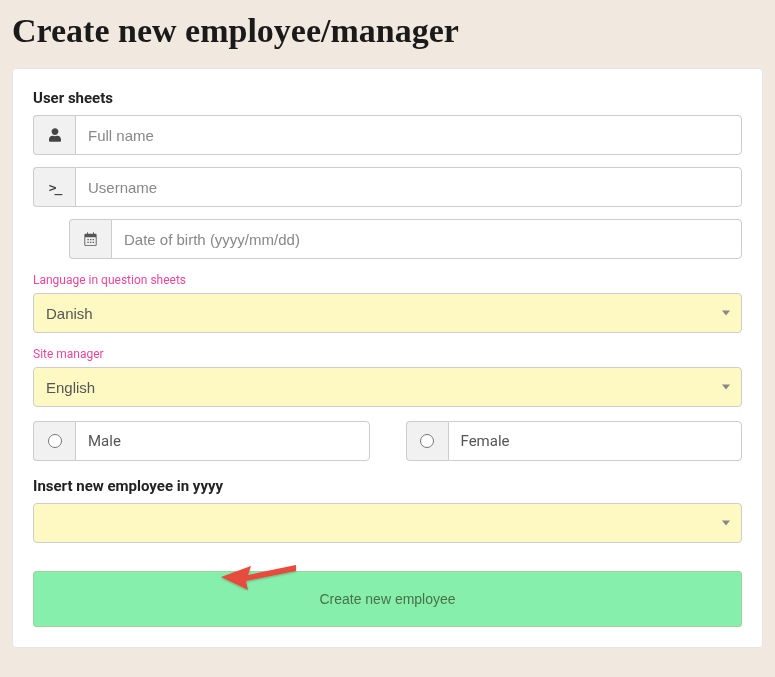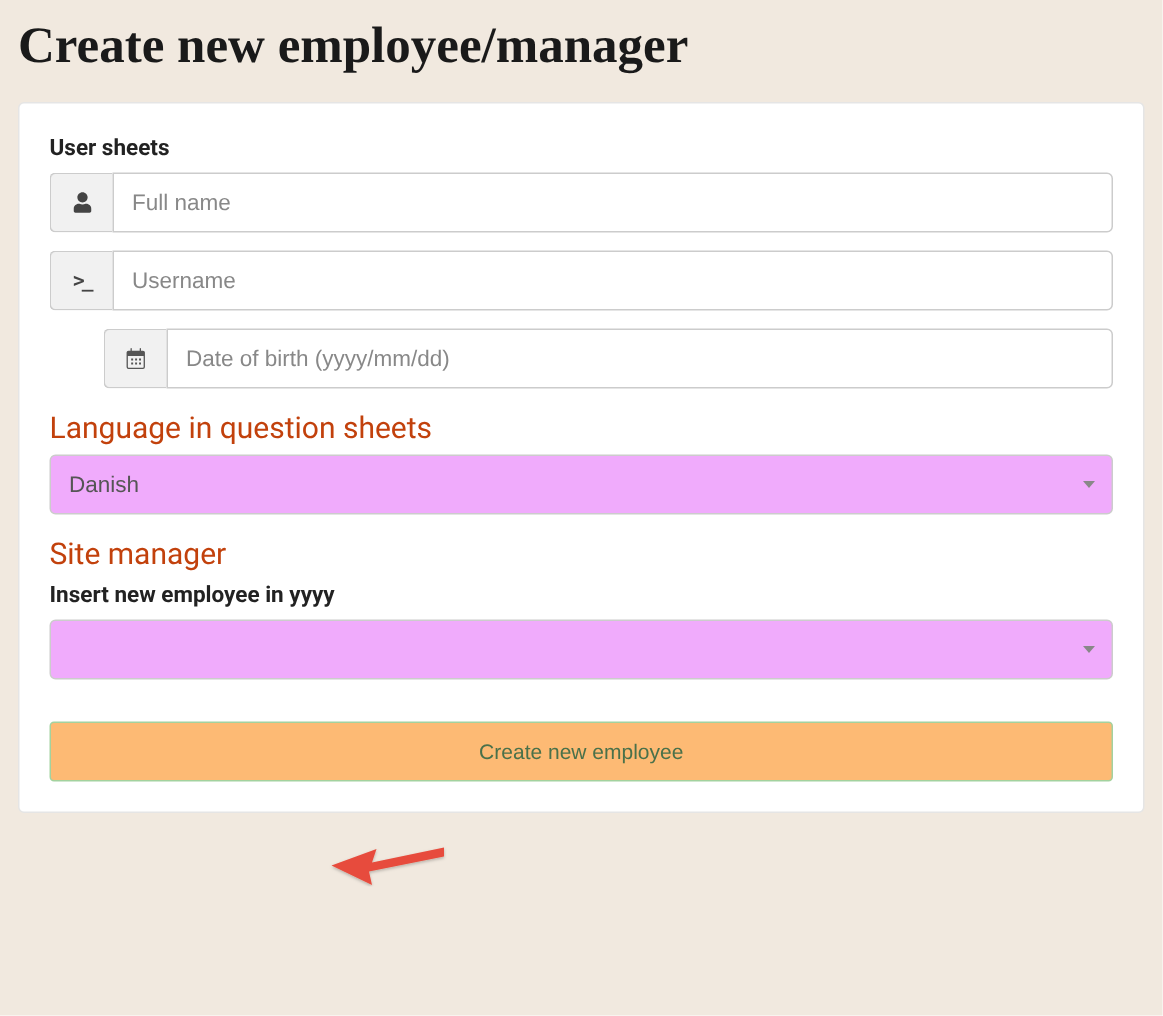--- a/index.html
+++ b/index.html
@@ -54,37 +54,37 @@
       border: 1px solid #ccc;
       border-radius: 0 4px 4px 0;
       font-size: 15px;
       color: #555;
       outline: none;
     }
     .input-group input::placeholder {
       color: #888;
     }
     .field-label {
-      font-size: 20px;
-      color: #c2410c;
+      font-size: 12px;
+      color: #ec4899;
       margin-top: 8px;
       margin-bottom: 6px;
     }
     .select-wrap {
       position: relative;
       width: 100%;
       margin-bottom: 14px;
     }
     .select-wrap select {
       width: 100%;
       height: 40px;
       padding: 8px 32px 8px 12px;
       border: 1px solid #ccc;
       border-radius: 4px;
-      background: #f0abfc;
+      background: #fef9c3;
       font-size: 15px;
       color: #555;
       appearance: none;
       -webkit-appearance: none;
       outline: none;
       cursor: pointer;
     }
     .select-caret {
       position: absolute;
       right: 12px;
@@ -126,23 +126,23 @@
       color: #555;
     }
     .radio-addon input[type="radio"] {
       width: 14px;
       height: 14px;
       cursor: pointer;
     }
     .submit-btn {
       display: block;
       width: 100%;
-      height: 40px;
+      height: 56px;
       margin-top: 28px;
-      background: #fdba74;
+      background: #86efac;
       border: 1px solid #a3d29f;
       border-radius: 3px;
       color: #4a714a;
       font-size: 14px;
       cursor: pointer;
     }
     .arrow-overlay {
       position: absolute;
       pointer-events: none;
     }
@@ -190,21 +190,45 @@
       <option>Danish</option>
     </select>
     <span class="select-caret">
       <svg width="8" height="8" viewBox="0 0 10 6" fill="#888">
           <path d="M0 0 L10 0 L5 6 Z"></path>
         </svg>
     </span>
   </div>
 
   <div class="field-label">Site manager</div>
-
+  <div class="select-wrap">
+    <select>
+      <option>English</option>
+    </select>
+    <span class="select-caret">
+      <svg width="8" height="8" viewBox="0 0 10 6" fill="#888">
+          <path d="M0 0 L10 0 L5 6 Z"></path>
+        </svg>
+    </span>
+  </div>
+
+  <div class="radio-row">
+    <div class="radio-group">
+      <span class="radio-addon">
+        <input type="radio" name="gender" style="">
+      </span>
+      <span class="radio-box">Male</span>
+    </div>
+    <div class="radio-group">
+      <span class="radio-addon">
+        <input type="radio" name="gender" style="">
+      </span>
+      <span class="radio-box">Female</span>
+    </div>
+  </div>
 
   <div class="section-title">Insert new employee in yyyy</div>
   <div class="select-wrap" style="margin-bottom:0;">
     <select>
       <option></option>
     </select>
     <span class="select-caret">
       <svg width="8" height="8" viewBox="0 0 10 6" fill="#888">
           <path d="M0 0 L10 0 L5 6 Z"></path>
         </svg>

